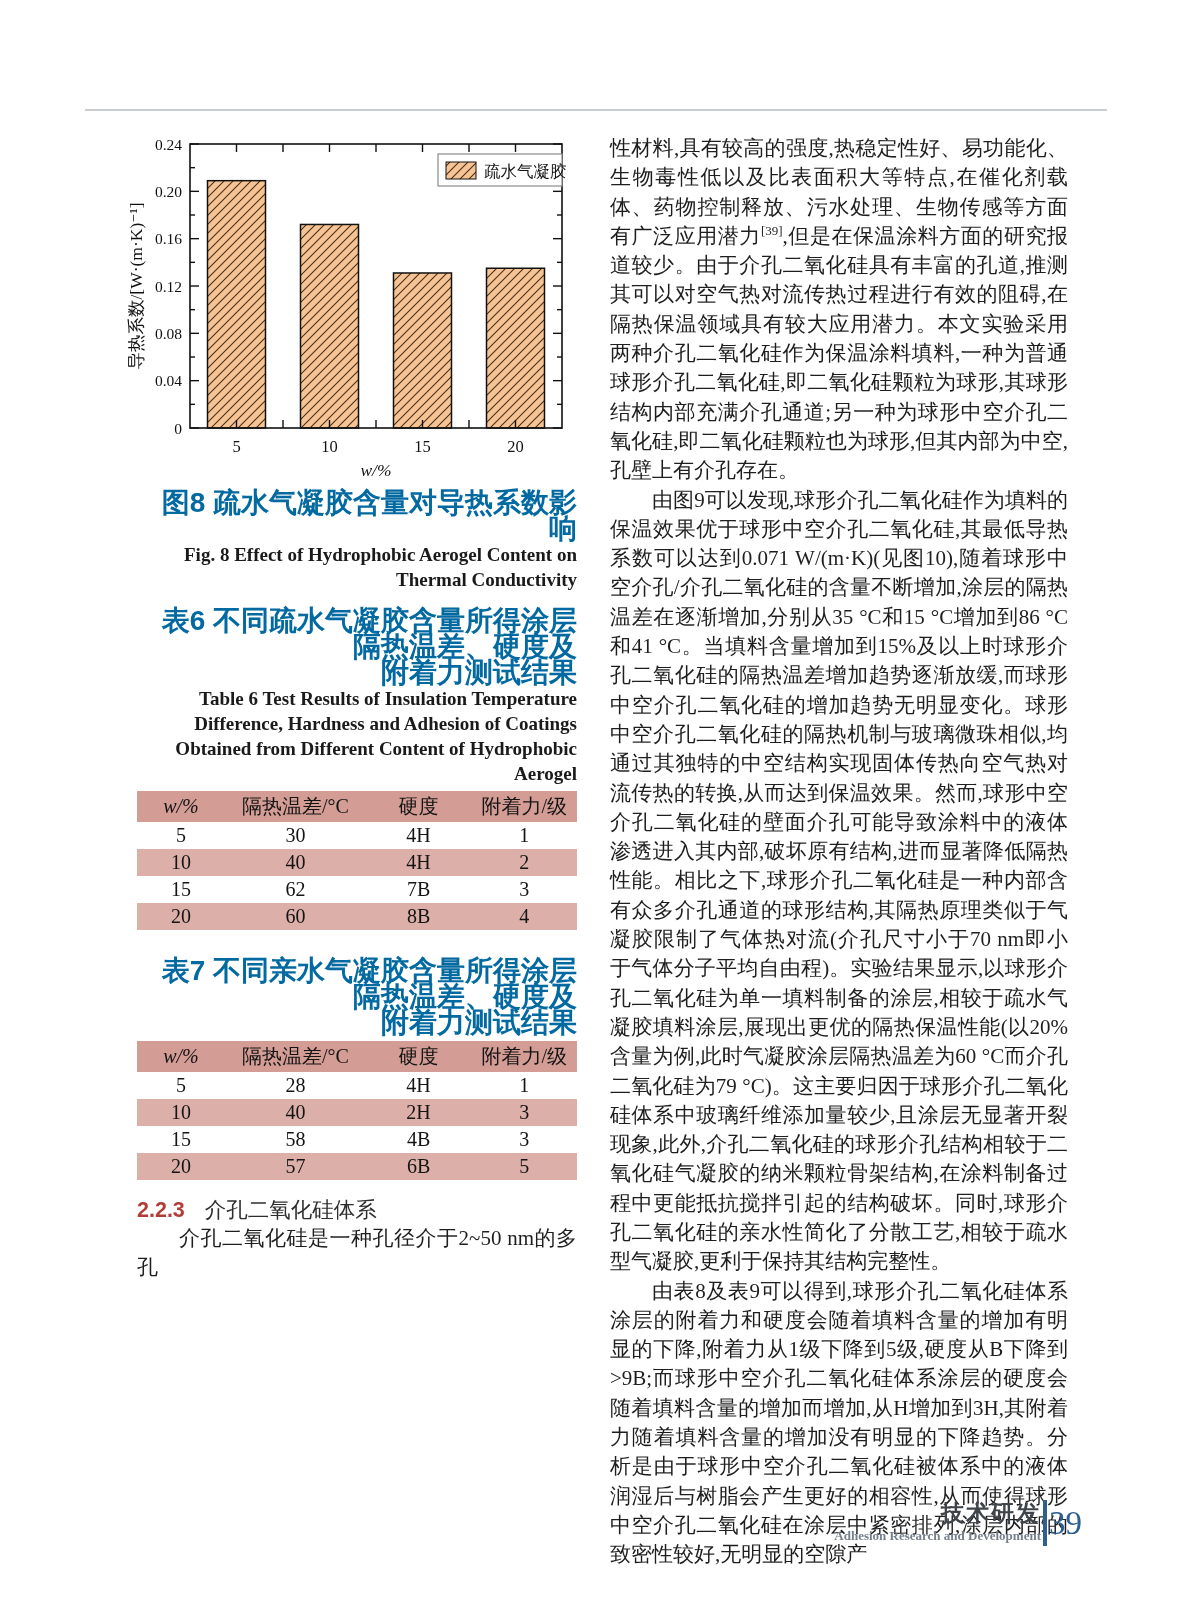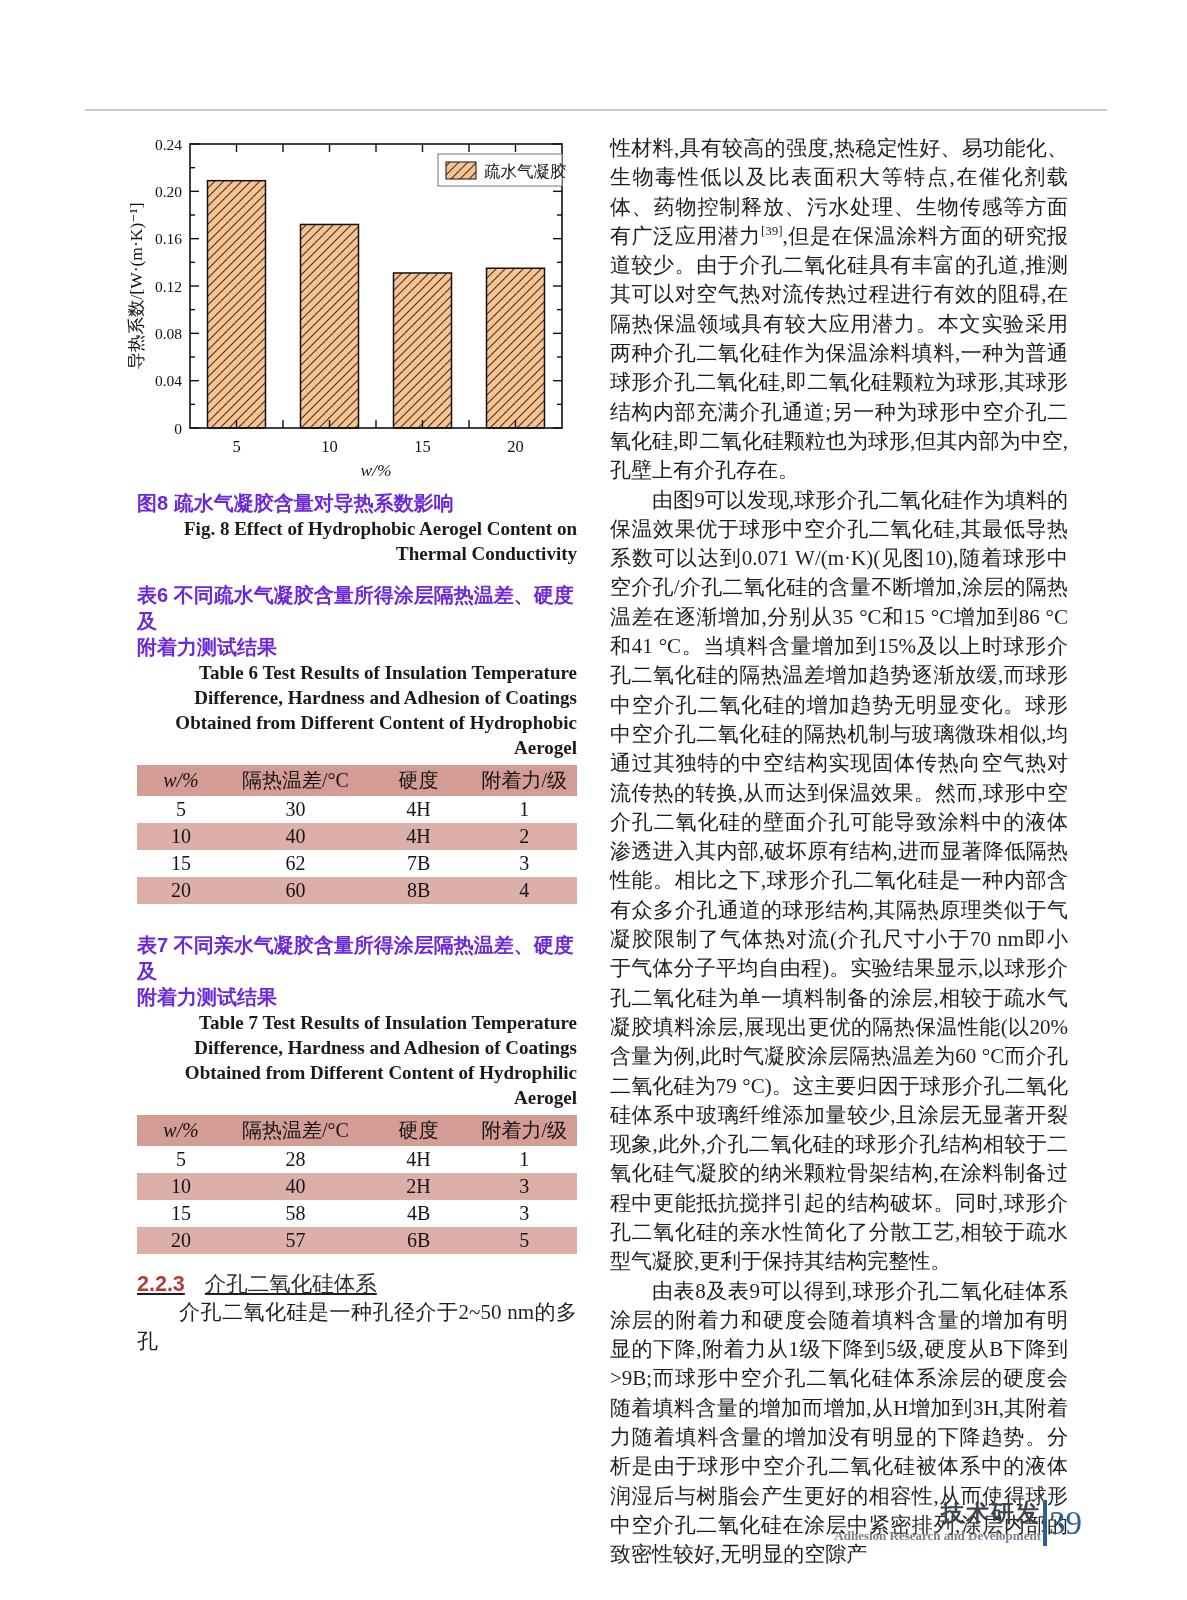--- a/index.html
+++ b/index.html
@@ -21,22 +21,22 @@
   .fig8-svg { display:block; margin-left:-17px; }
 
   p.body {
     margin:0; font-size:21px; line-height:29.3px;
     text-align:justify; color:#1e1e1e;
   }
   p.body.indent { text-indent:2em; }
   p.body sup { font-size:13px; line-height:0; vertical-align:super; }
 
   .cap-cn {
-    margin-top:8px; text-align:left; font-weight:bold; font-size:20px; line-height:26px;
-    font-family:"Liberation Sans","DejaVu Sans",sans-serif; color:#6d28d9;
+    margin-top:8px; text-align:right; font-weight:bold; font-size:28px; line-height:26px;
+    font-family:"Liberation Sans","DejaVu Sans",sans-serif; color:#0369a1;
   }
   .cap-en {
     text-align:right; font-weight:bold; font-size:19px; line-height:25px;
     font-family:"Liberation Serif","DejaVu Serif",serif; color:#1a1a1a;
   }
   .mt4  { margin-top:4px; }
   .mt16 { margin-top:16px; }
   .mt28 { margin-top:28px; }
 
   table.data-table {
@@ -50,21 +50,20 @@
   table.data-table td { text-align:center; padding:2px 0; height:25px; }
   table.data-table tbody tr:nth-child(even) { background:#dcb0a9; }
   table.data-table th:nth-child(1){ width:20%; }
   table.data-table th:nth-child(2){ width:32%; }
   table.data-table th:nth-child(3){ width:24%; }
   table.data-table th:nth-child(4){ width:24%; }
 
   .section-heading {
     margin-top:16px; font-size:21.5px; line-height:28px;
     font-family:"Liberation Sans","DejaVu Sans",sans-serif;
-    text-decoration:underline;
   }
   .sec-num { color:#b23c36; font-weight:bold; margin-right:20px; }
   .sec-title { color:#2e2e2e; }
 
   .footer {
     position:absolute; top:1500px; right:105px;
     display:flex; align-items:flex-start; column-gap:2px;
   }
   .footer-text { text-align:right; }
   .footer-cn {
@@ -203,21 +202,20 @@
             <td>8B</td>
             <td>4</td>
           </tr>
         </tbody>
       </table>
 
     <div class="cap-cn mt28">
       <span>表7  不同亲水气凝胶含量所得涂层隔热温差、硬度及</span><br>
       <span>附着力测试结果</span>
     </div>
-    <div class="cap-en">Table 7  Test Results of Insulation Temperature Difference, Hardness and Adhesion of Coatings Obtained from Different Content of Hydrophilic Aerogel</div>
     <table class="data-table" data-table="left_column.table7">
         <thead>
           <tr>
             <th>w/%</th>
             <th>隔热温差/°C</th>
             <th>硬度</th>
             <th>附着力/级</th>
           </tr>
         </thead>
         <tbody>

